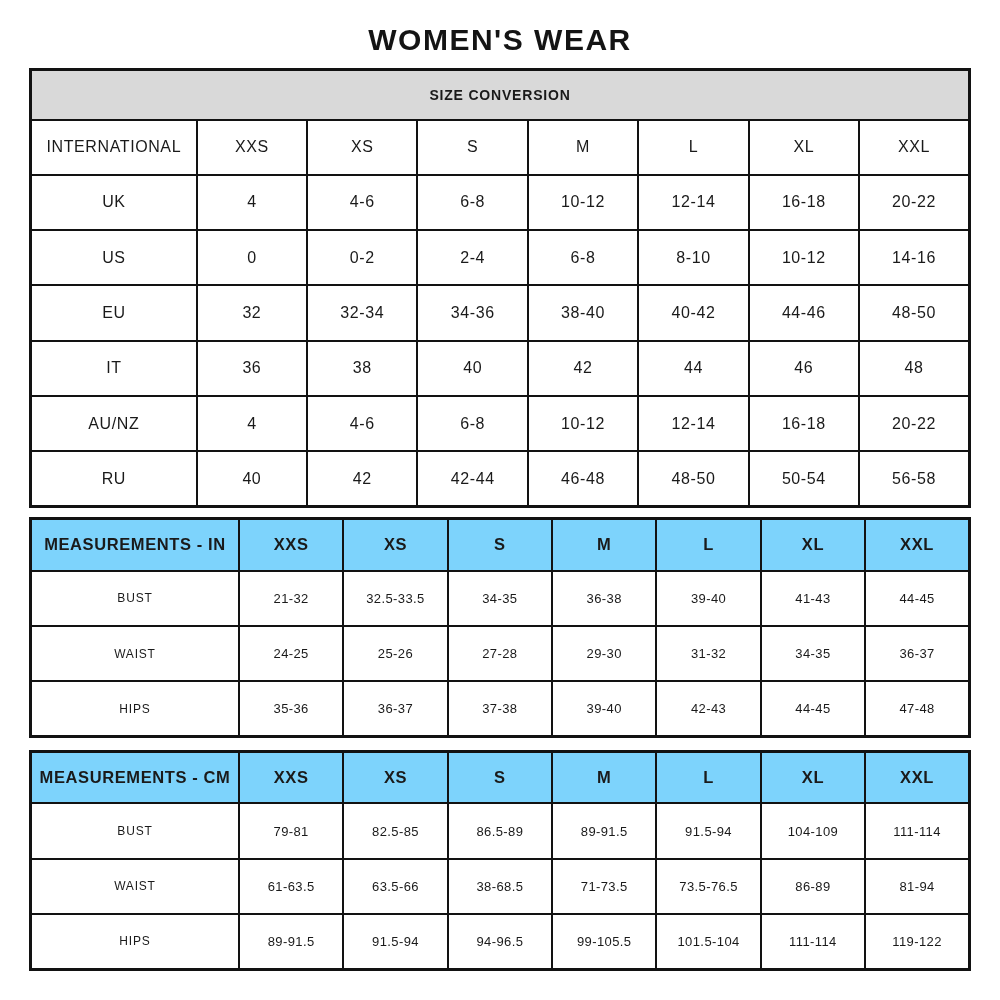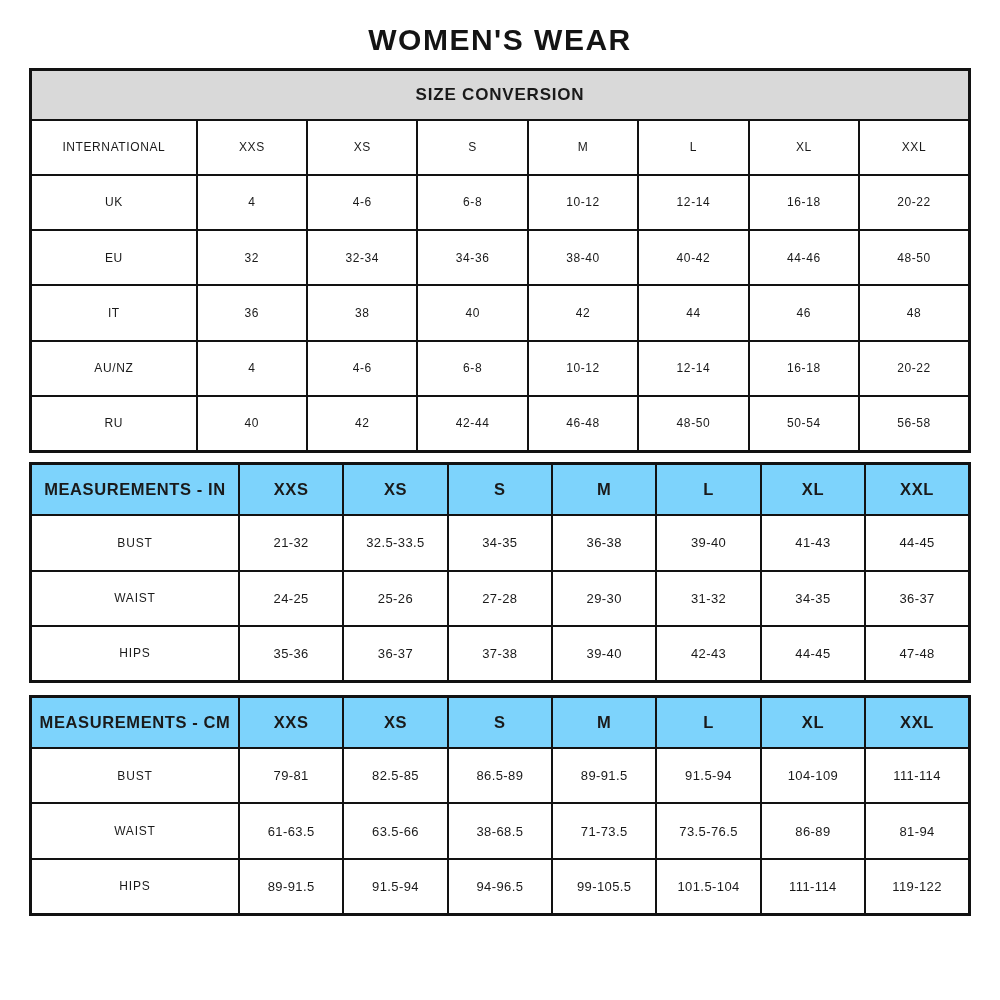--- a/index.html
+++ b/index.html
@@ -46,25 +46,25 @@
   #size-conversion col.c0 { width: 17.7%; }
   #size-conversion tr.title-row { height: 50px; }
   #size-conversion tr { height: 55.3px; }
   #size-conversion .title-bar {
     background: #d9d9d9;
     font-weight: 700;
     font-size: 17px;
     letter-spacing: 0.8px;
   }
   #size-conversion th, #size-conversion td {
-    font-size: 12px;
+    font-size: 16px;
     font-weight: 500;
     letter-spacing: 0.6px;
   }
-  #size-conversion .title-bar { font-size: 17px; font-weight: 700; }
+  #size-conversion .title-bar { font-size: 14px; font-weight: 700; }
   
   table.measure col.c0 { width: 22.2%; }
   table.measure tr.header-row { height: 52px; }
   table.measure tr { height: 55.3px; }
   table.measure tr.header-row th {
     background: #7dd3fc;
     font-size: 16.5px;
     font-weight: 700;
     letter-spacing: 0.6px;
   }
@@ -114,20 +114,30 @@
         </tr>
         <tr>
           <td class="label-cell">UK</td>
           <td class="value-cell">4</td>
           <td class="value-cell">4-6</td>
           <td class="value-cell">6-8</td>
           <td class="value-cell">10-12</td>
           <td class="value-cell">12-14</td>
           <td class="value-cell">16-18</td>
           <td class="value-cell">20-22</td>
+        </tr>
+        <tr>
+          <td class="label-cell">US</td>
+          <td class="value-cell">0</td>
+          <td class="value-cell">0-2</td>
+          <td class="value-cell">2-4</td>
+          <td class="value-cell">6-8</td>
+          <td class="value-cell">8-10</td>
+          <td class="value-cell">10-12</td>
+          <td class="value-cell">14-16</td>
         </tr>
         <tr>
           <td class="label-cell">EU</td>
           <td class="value-cell">32</td>
           <td class="value-cell">32-34</td>
           <td class="value-cell">34-36</td>
           <td class="value-cell">38-40</td>
           <td class="value-cell">40-42</td>
           <td class="value-cell">44-46</td>
           <td class="value-cell">48-50</td>

